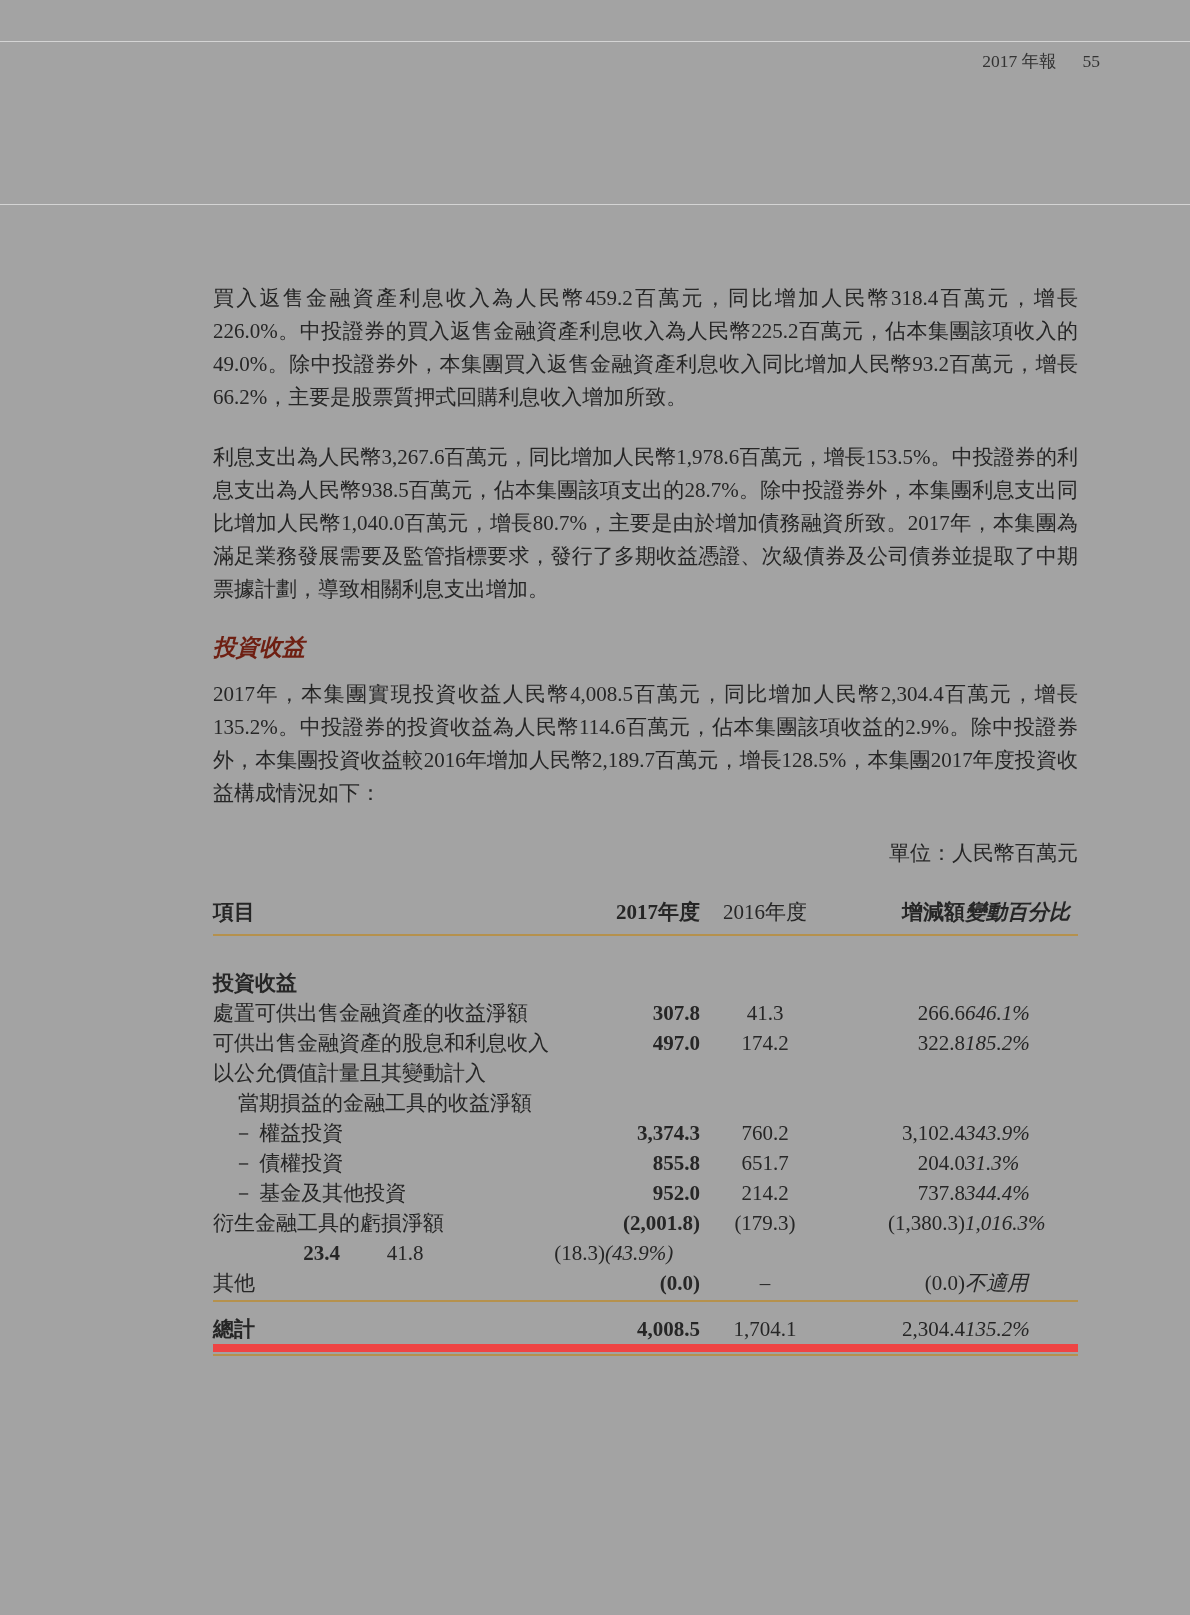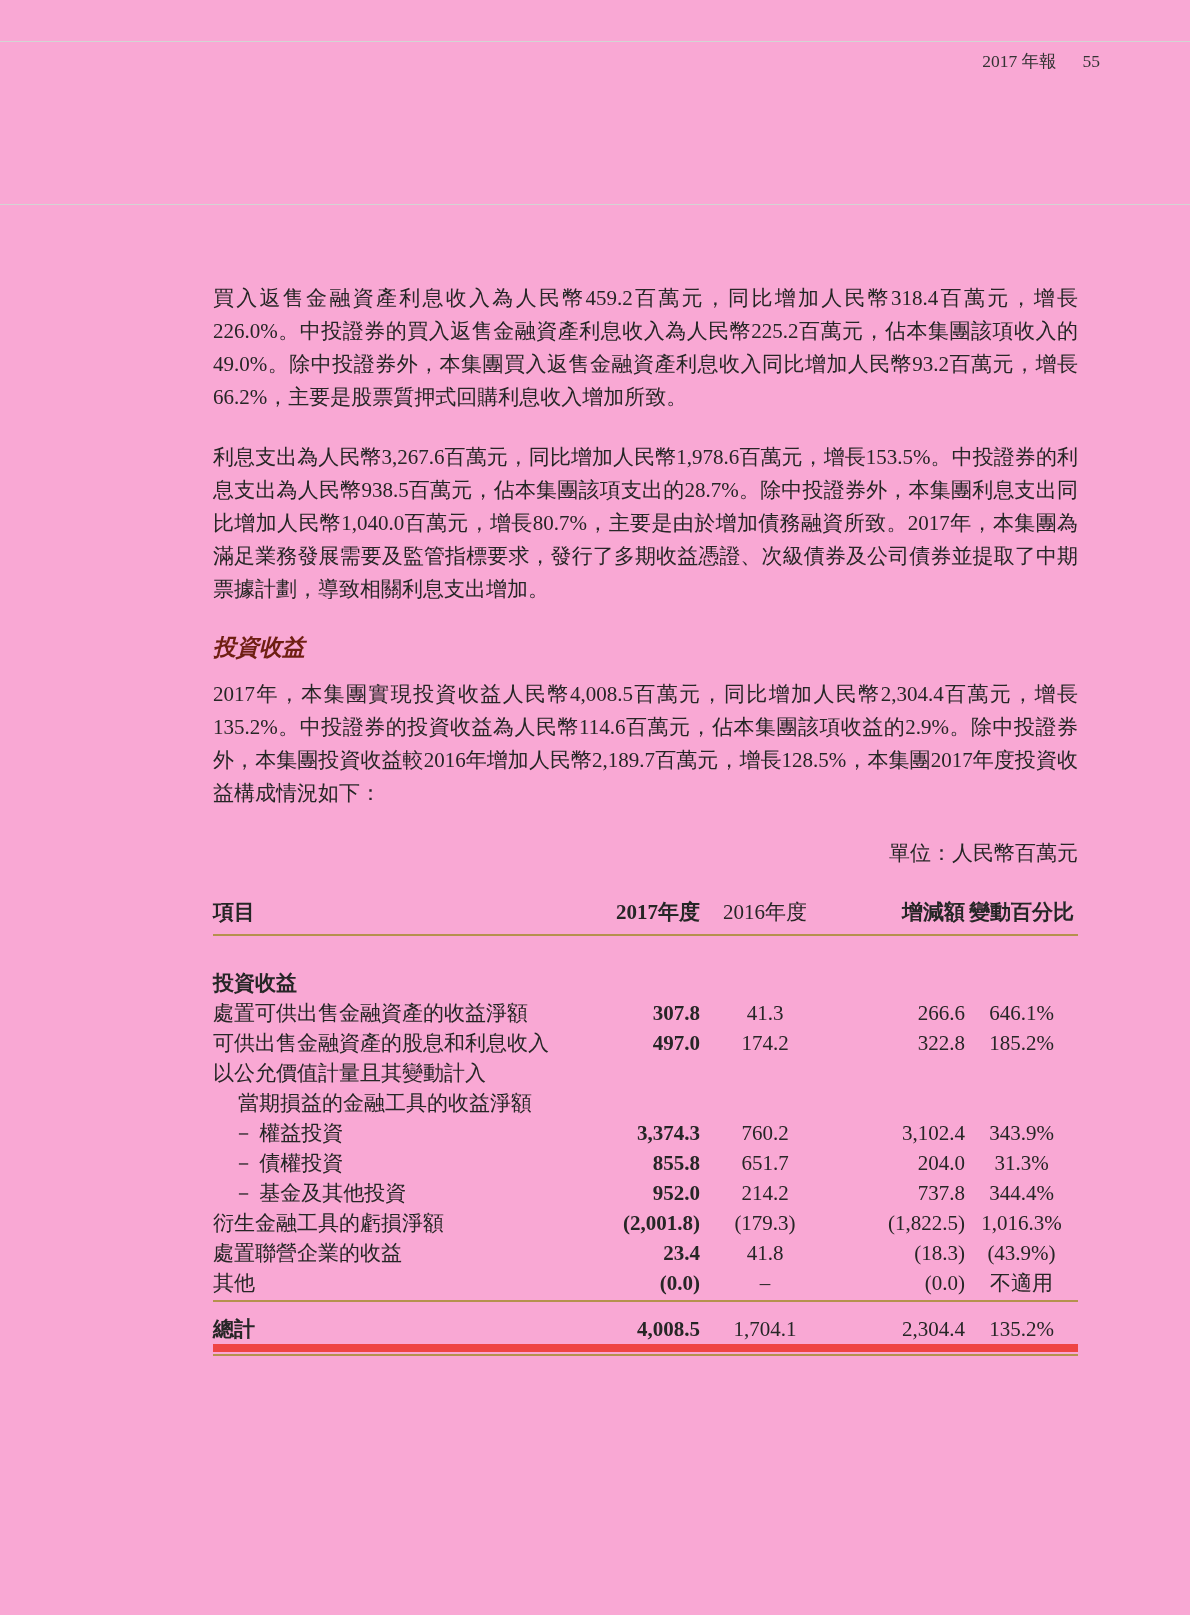--- a/index.html
+++ b/index.html
@@ -1,37 +1,37 @@
 <!DOCTYPE html>
 <html><head>
 <meta charset="utf-8">
 <style>
   html,body{margin:0;padding:0;background:#ffffff;}
-  .page{position:relative;width:1190px;height:1615px;background:#f9a8d4;overflow:hidden;
+  .page{position:relative;width:1190px;height:1615px;background:#a3a3a3;overflow:hidden;
         font-family:"Liberation Serif","DejaVu Serif",serif;color:#262626;}
   .rule{position:absolute;left:0;width:1190px;height:1px;background:#d4d4d4;}
   .rule-top{top:41px;}
   .rule-second{top:204px;}
   .page-header{position:absolute;top:49px;right:90px;font-size:17.5px;color:#333;
                display:flex;gap:26px;align-items:baseline;}
   .content{position:absolute;left:213px;top:282px;width:865px;}
   .para{font-size:21px;line-height:33px;text-align:justify;margin:0 0 27px 0;color:#262626;}
   .heading{font-size:23px;line-height:30px;font-weight:bold;font-style:italic;
            color:#6e1f12;margin:13px 0 15px 0;}
   .unit-line{font-size:21px;line-height:33px;text-align:right;margin-top:22px;}
   .tbl{width:865px;}
   .thead{display:flex;align-items:baseline;padding:28px 0 8px 0;
          border-bottom:2px solid #b5914d;font-size:21px;font-weight:bold;}
   .tbody{padding-top:32px;border-bottom:2px solid #b5914d;padding-bottom:2px;}
   .trow{display:flex;align-items:center;height:30px;font-size:21px;line-height:30px;}
   .c-label{flex:1;text-align:left;}
   .c-2017{width:127px;text-align:right;}
   .c-2016{width:130px;text-align:center;}
   .c-chg{width:135px;text-align:right;}
-  .c-pct{width:113px;text-align:center;}
+  .c-pct{width:113px;text-align:left;font-style:italic;}
   .tbody .c-2017{font-weight:bold;}
   .b{font-weight:bold;}
   .n{font-weight:normal;}
   .ind-a{padding-left:25px;}
   .ind-b{padding-left:20px;}
   .total-row{display:flex;align-items:center;height:30px;font-size:21px;
              margin-top:12px;border-bottom:8px solid #ef4444;}
   .total-row .c-2017{font-weight:bold;}
   .double-rule{height:2px;background:#b5914d;margin-top:2px;}
 </style>
@@ -134,26 +134,25 @@
           <div class="c-2017">952.0</div>
           <div class="c-2016">214.2</div>
           <div class="c-chg">737.8</div>
           <div class="c-pct">344.4%</div>
         </div>
 
         <div class="trow">
           <div class="c-label">衍生金融工具的虧損淨額</div>
           <div class="c-2017">(2,001.8)</div>
           <div class="c-2016">(179.3)</div>
-          <div class="c-chg">(1,822.5)</div>
+          <div class="c-chg">(1,380.3)</div>
           <div class="c-pct">1,016.3%</div>
         </div>
 
         <div class="trow">
-          <div class="c-label">處置聯營企業的收益</div>
           <div class="c-2017">23.4</div>
           <div class="c-2016">41.8</div>
           <div class="c-chg">(18.3)</div>
           <div class="c-pct">(43.9%)</div>
         </div>
 
         <div class="trow">
           <div class="c-label">其他</div>
           <div class="c-2017">(0.0)</div>
           <div class="c-2016">–</div>

